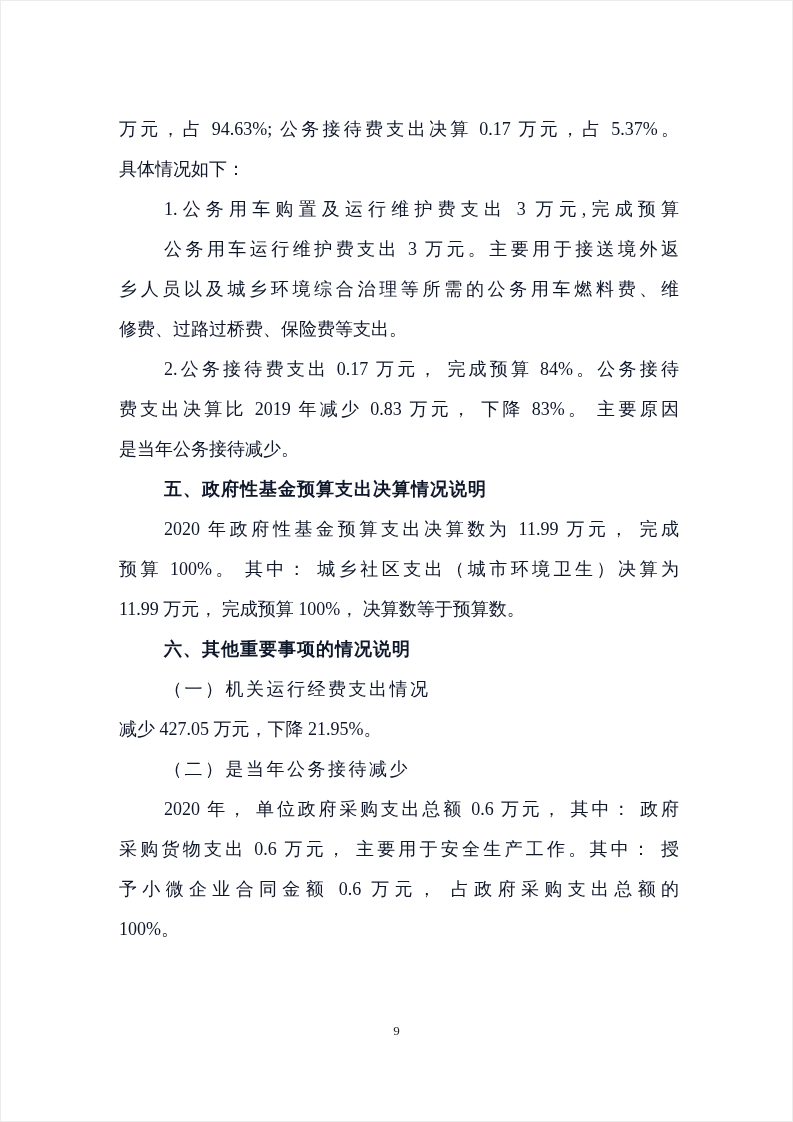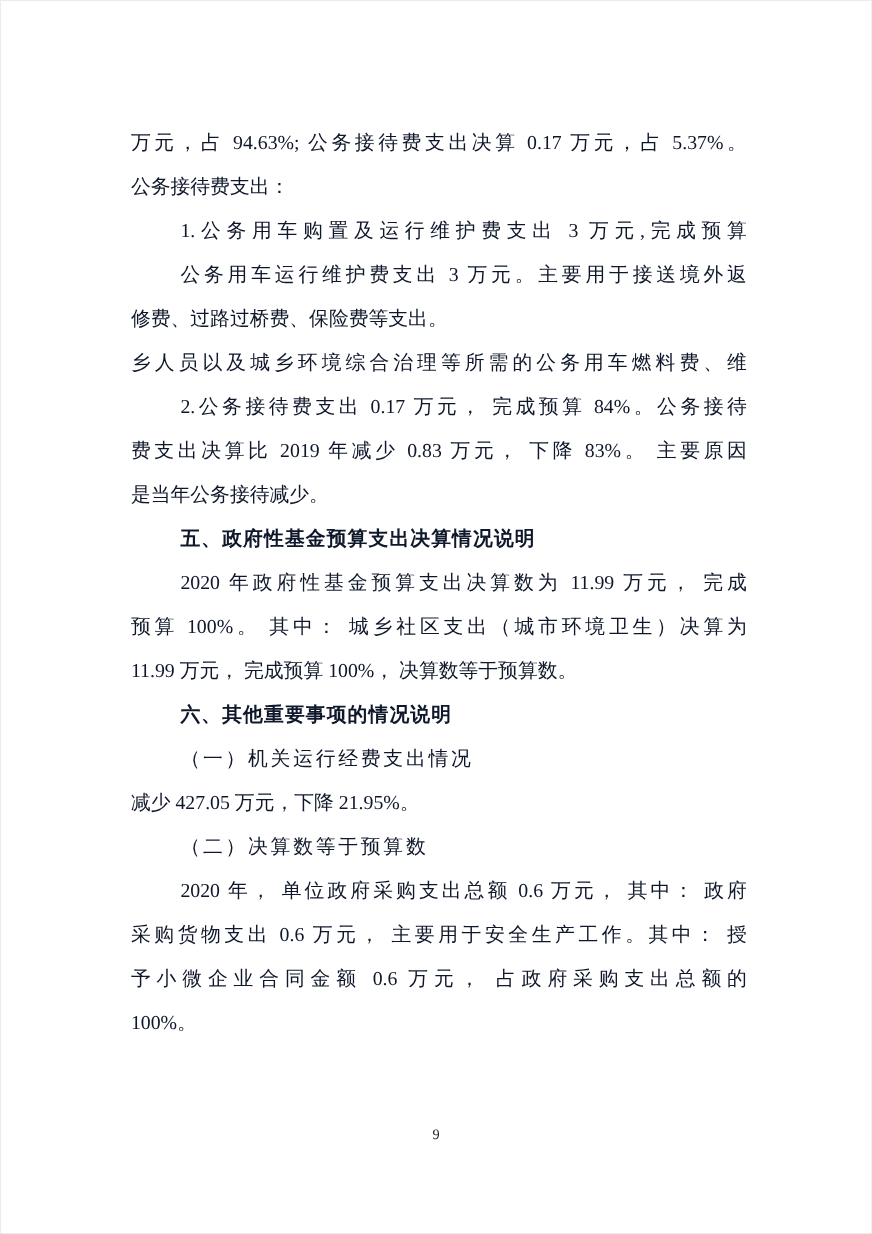--- a/index.html
+++ b/index.html
@@ -58,35 +58,35 @@
     color: #222222;
     font-family: "Liberation Serif", "DejaVu Serif", serif;
   }
 </style>
 </head>
 <body>
 
 <div class="page">
   <div class="content" id="lines">
       <div class="line justify">万元，占 94.63%; 公务接待费支出决算 0.17 万元，占 5.37%。</div>
-      <div class="line">公务接待费支出：</div>
+      <div class="line">具体情况如下：</div>
       <div class="line indent justify">1.公务用车购置及运行维护费支出 3 万元,完成预算</div>
       <div class="line indent justify">公务用车运行维护费支出 3 万元。主要用于接送境外返</div>
+      <div class="line justify">乡人员以及城乡环境综合治理等所需的公务用车燃料费、维</div>
       <div class="line">修费、过路过桥费、保险费等支出。</div>
-      <div class="line justify">乡人员以及城乡环境综合治理等所需的公务用车燃料费、维</div>
       <div class="line indent justify">2.公务接待费支出 0.17 万元， 完成预算 84%。公务接待</div>
       <div class="line justify">费支出决算比 2019 年减少 0.83 万元， 下降 83%。 主要原因</div>
       <div class="line">是当年公务接待减少。</div>
       <div class="line heading indent">五、政府性基金预算支出决算情况说明</div>
       <div class="line indent justify">2020 年政府性基金预算支出决算数为 11.99 万元， 完成</div>
       <div class="line justify">预算 100%。 其中： 城乡社区支出（城市环境卫生）决算为</div>
       <div class="line">11.99 万元， 完成预算 100%， 决算数等于预算数。</div>
       <div class="line heading indent">六、其他重要事项的情况说明</div>
       <div class="line kaiti indent">（一）机关运行经费支出情况</div>
       <div class="line">减少 427.05 万元，下降 21.95%。</div>
-      <div class="line kaiti indent">（二）决算数等于预算数</div>
+      <div class="line kaiti indent">（二）是当年公务接待减少</div>
       <div class="line indent justify">2020 年， 单位政府采购支出总额 0.6 万元， 其中： 政府</div>
       <div class="line justify">采购货物支出 0.6 万元， 主要用于安全生产工作。其中： 授</div>
       <div class="line justify">予小微企业合同金额 0.6 万元， 占政府采购支出总额的</div>
       <div class="line">100%。</div>
     </div>
   <div class="page-number">9</div>
 </div>
 
 </body></html>

